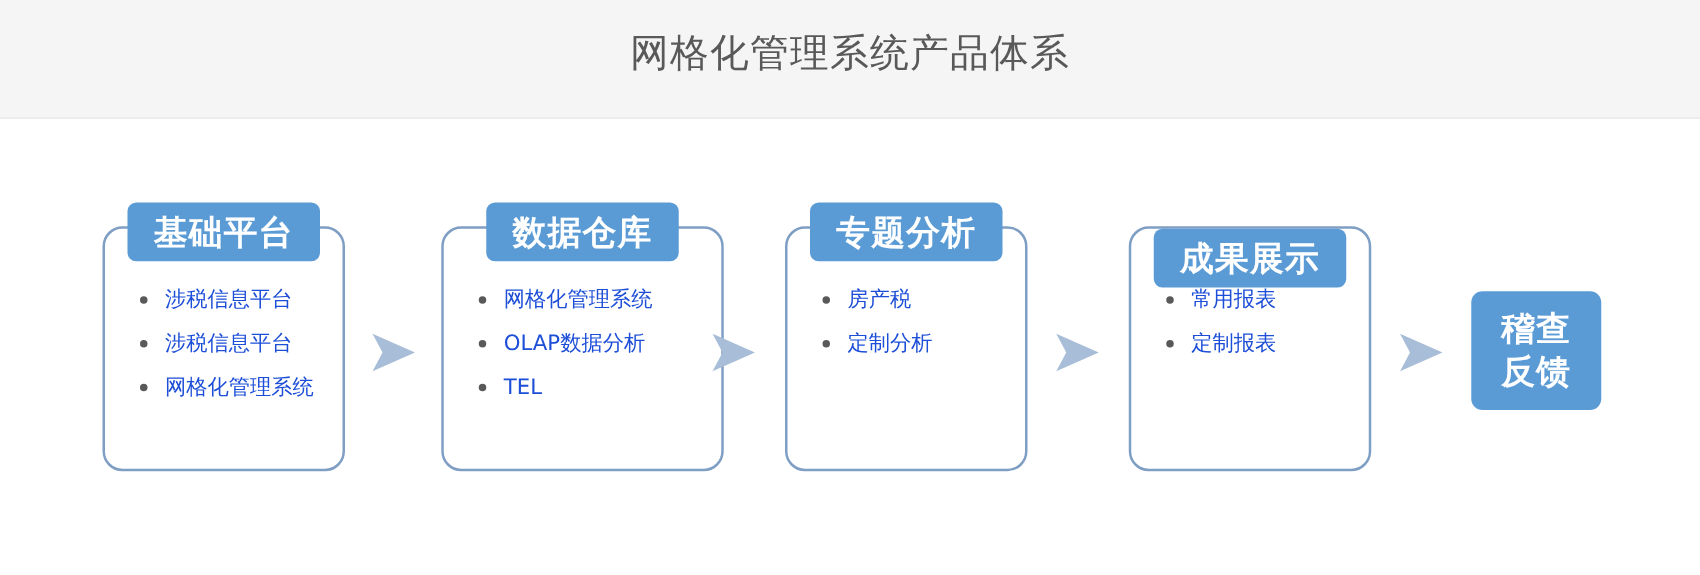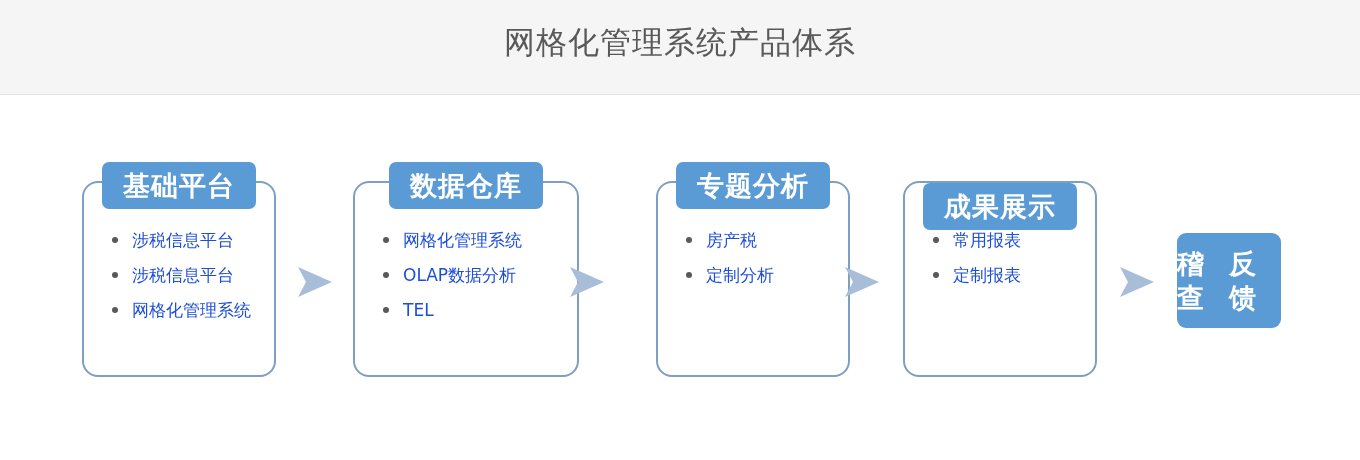--- a/index.html
+++ b/index.html
@@ -125,21 +125,21 @@
 
   
   .terminal {
     position: absolute;
     background: #5b9bd5;
     border-radius: 9px;
     color: #ffffff;
     font-size: 27px;
     font-weight: bold;
     display: flex;
-    flex-direction: row;
+    flex-direction: column;
     align-items: center;
     justify-content: center;
     line-height: 34px;
     letter-spacing: 1px;
   }
 </style>
 </head>
 <body>
 
 <div class="header-band"></div>
@@ -172,21 +172,21 @@
       <li><span class="bullet"></span><span>TEL</span></li>
     </ul>
   </div>
 
   <div class="arrow" style="left:568px; top:170px;">
     <svg width="38" height="34" viewBox="0 0 38 34" xmlns="http://www.w3.org/2000/svg">
       <path d="M2 2 L36 17 L2 32 L10 17 Z" fill="#a8bdd7"></path>
     </svg>
   </div>
 
-  <div class="stage" style="left:628px; top:86px; width:194px; height:196px;margin-left:28px;">
+  <div class="stage" style="left:628px; top:86px; width:194px; height:196px;">
     <div class="stage-body"></div>
     <div class="stage-header" style="width:154px;">专题分析</div>
     <ul class="stage-list">
       <li><span class="bullet"></span><span>房产税</span></li>
       <li><span class="bullet"></span><span>定制分析</span></li>
     </ul>
   </div>
 
   <div class="arrow" style="left:843px; top:170px;">
     <svg width="38" height="34" viewBox="0 0 38 34" xmlns="http://www.w3.org/2000/svg">

